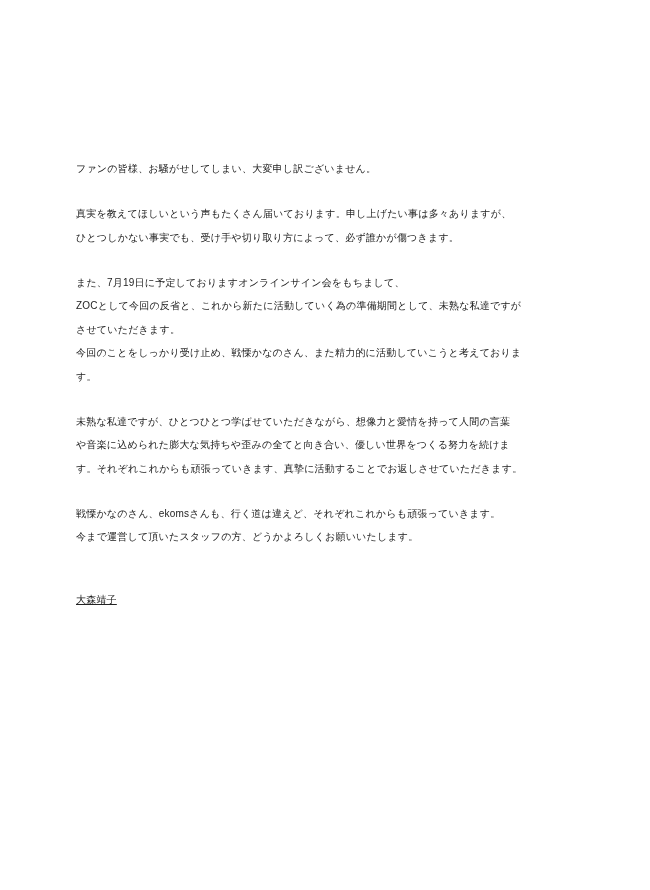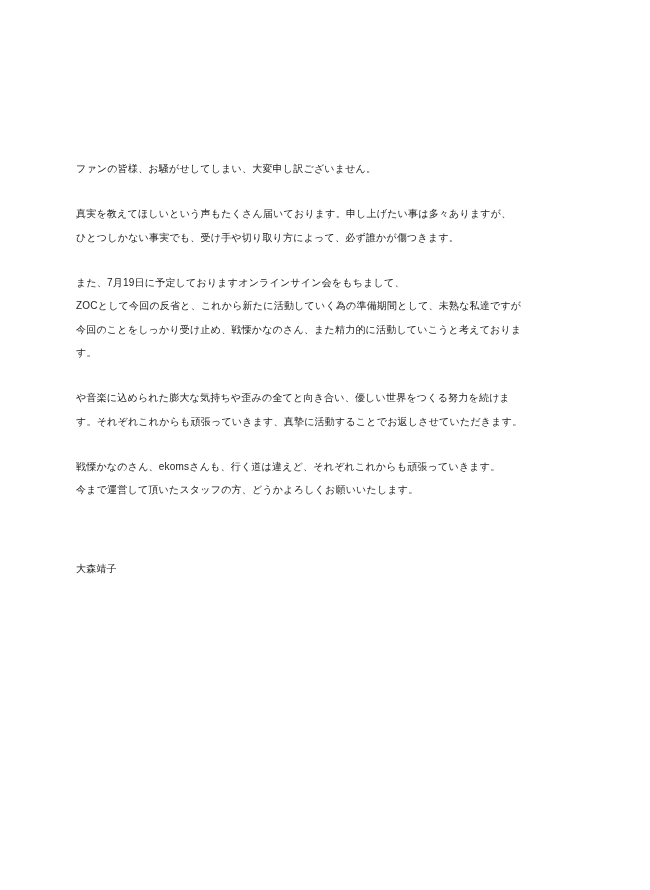--- a/index.html
+++ b/index.html
@@ -27,44 +27,47 @@
   .paragraph {
     margin: 0 0 21.5px 0;
   }
   .paragraph:last-of-type {
     margin-bottom: 0;
   }
   .line {
     white-space: nowrap;
   }
   .signature {
-    margin-top: 55px;
+    margin-top: 39px;
     white-space: nowrap;
+    text-decoration: underline;
   }
 </style>
 </head>
 <body>
 
 <div class="page" style="background: rgb(255, 255, 255);">
   <div class="letter-body" style="color: rgb(34, 34, 34);">
 
     <div class="paragraph">
         <div class="line">ファンの皆様、お騒がせしてしまい、大変申し訳ございません。</div>
       </div>
       <div class="paragraph">
         <div class="line">真実を教えてほしいという声もたくさん届いております。申し上げたい事は多々ありますが、</div>
         <div class="line">ひとつしかない事実でも、受け手や切り取り方によって、必ず誰かが傷つきます。</div>
       </div>
       <div class="paragraph">
         <div class="line">また、7月19日に予定しておりますオンラインサイン会をもちまして、</div>
         <div class="line">ZOCとして今回の反省と、これから新たに活動していく為の準備期間として、未熟な私達ですが</div>
+        <div class="line">させていただきます。</div>
         <div class="line">今回のことをしっかり受け止め、戦慄かなのさん、また精力的に活動していこうと考えておりま</div>
         <div class="line">す。</div>
       </div>
       <div class="paragraph">
+        <div class="line">未熟な私達ですが、ひとつひとつ学ばせていただきながら、想像力と愛情を持って人間の言葉</div>
         <div class="line">や音楽に込められた膨大な気持ちや歪みの全てと向き合い、優しい世界をつくる努力を続けま</div>
         <div class="line">す。それぞれこれからも頑張っていきます、真摯に活動することでお返しさせていただきます。</div>
       </div>
       <div class="paragraph">
         <div class="line">戦慄かなのさん、ekomsさんも、行く道は違えど、それぞれこれからも頑張っていきます。</div>
         <div class="line">今まで運営して頂いたスタッフの方、どうかよろしくお願いいたします。</div>
       </div>
       <div class="signature">大森靖子</div>
   </div>
 </div>

